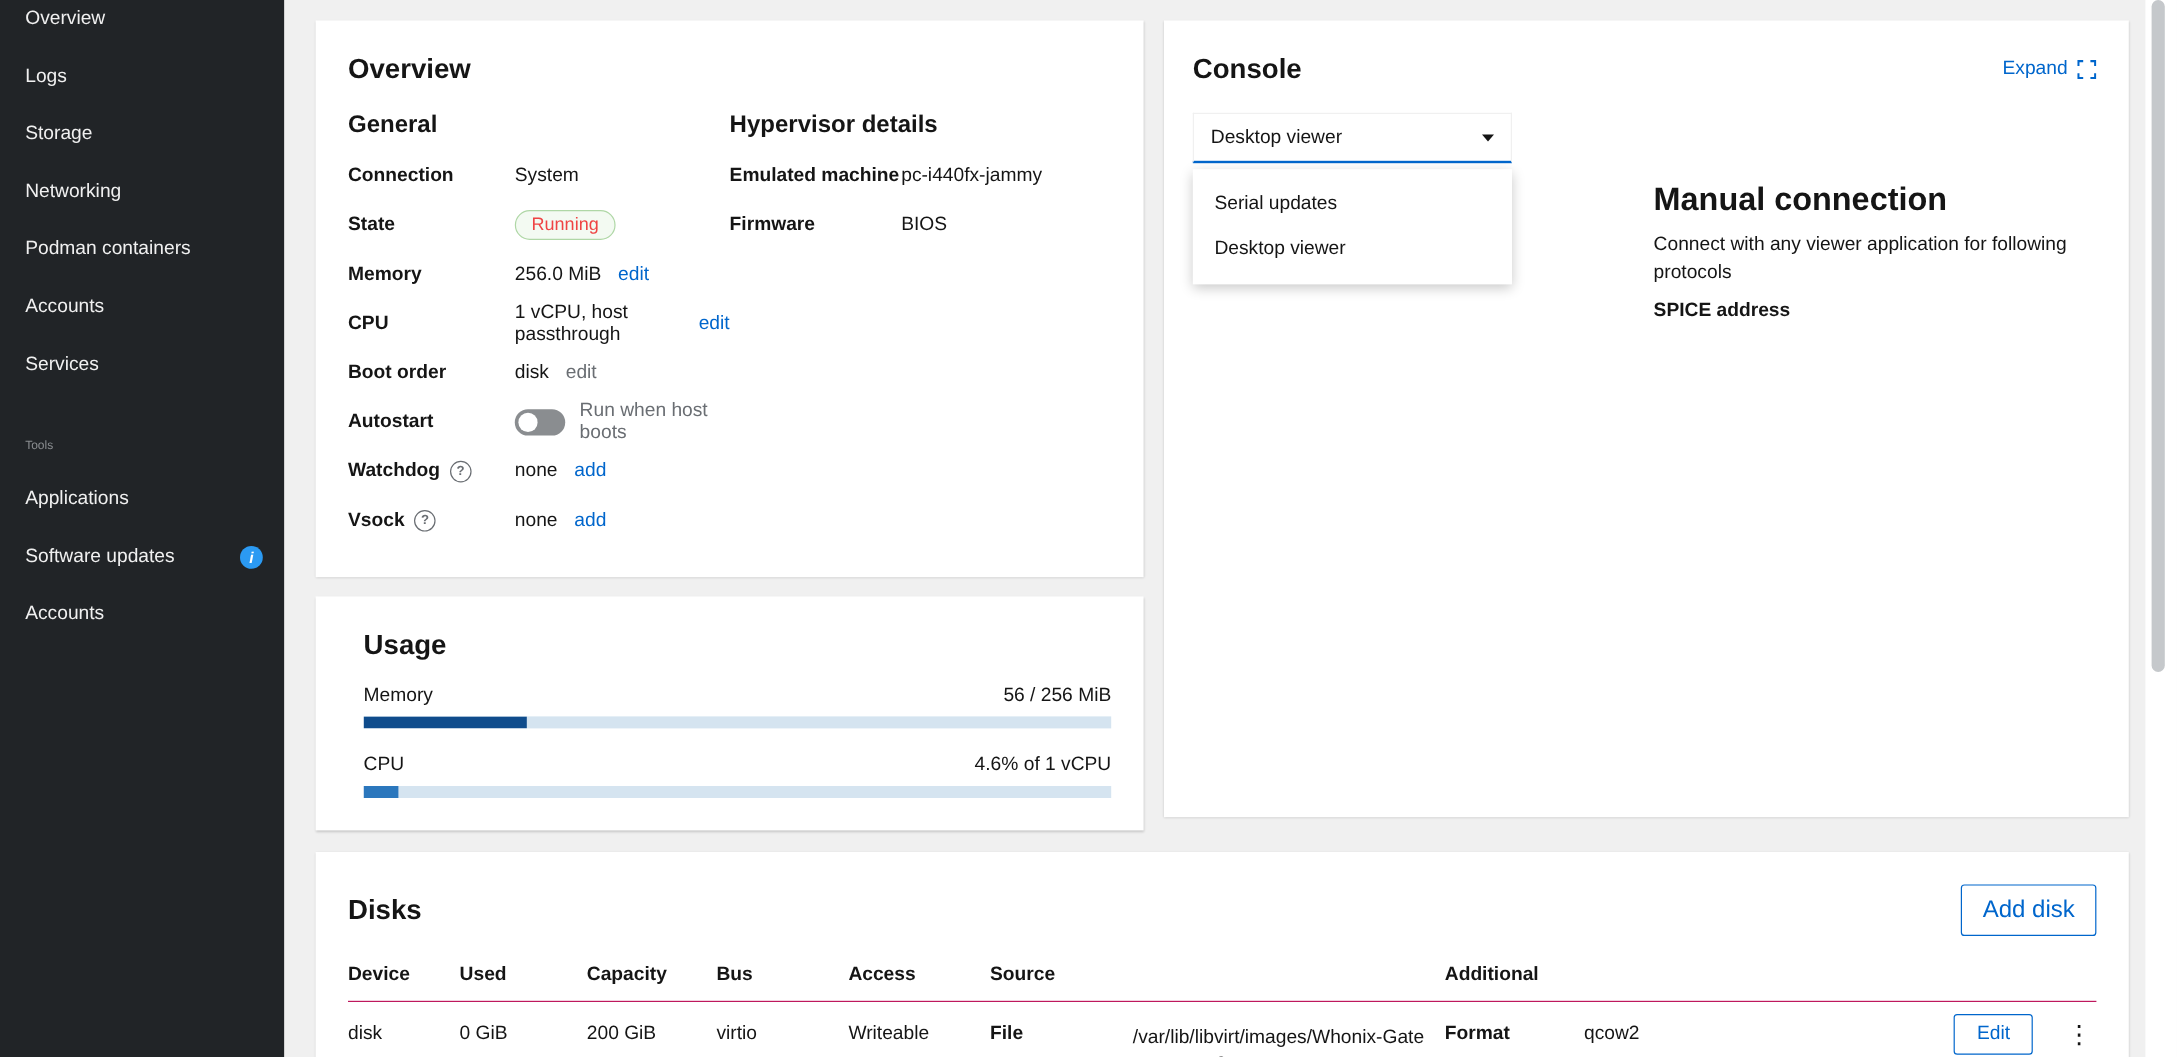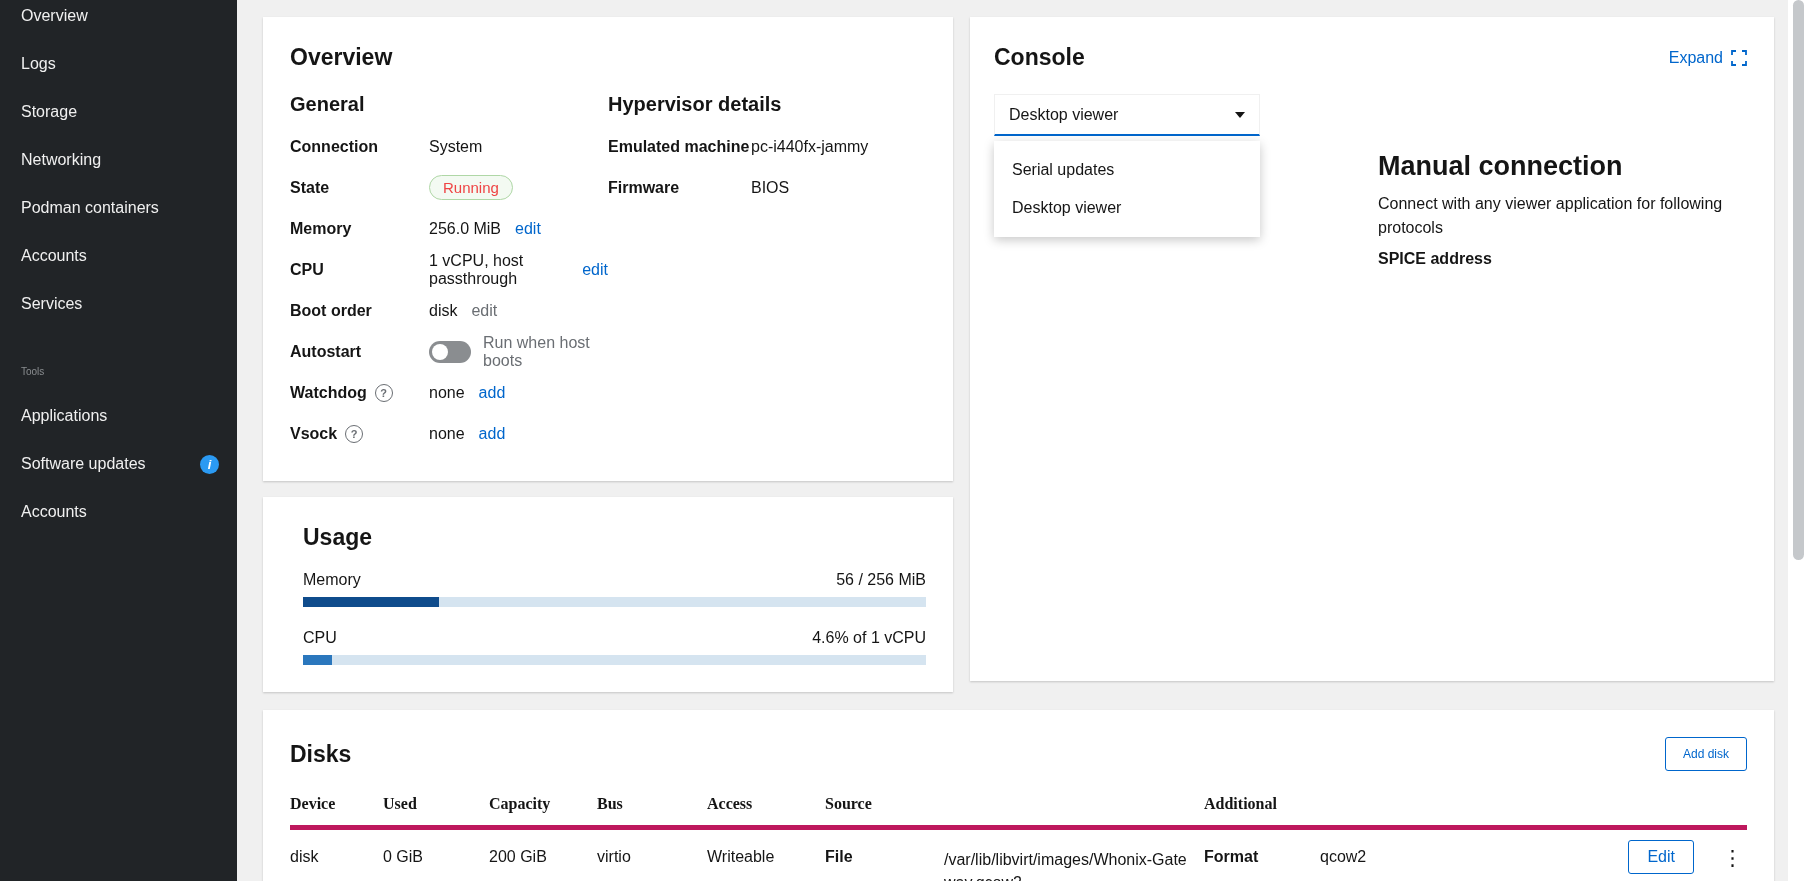--- a/index.html
+++ b/index.html
@@ -89,26 +89,26 @@
   .usage-row.second { margin-top:22px; }
   .bar { height:10px; background:#d5e4f0; margin-top:8px; overflow:hidden; }
   .bar-fill { height:100%; }
   .bar-fill.memory { background:#0f4c8c; }
   .bar-fill.cpu { background:#2b77bd; }
 
   
   .disks-card { margin-top:18px; height:280px; }
   .disks-header { display:flex; justify-content:space-between; align-items:center; }
   .btn-secondary {
-    background:#fff; border:1px solid #0066cc; color:#0066cc; font-size:12px;
+    background:#fff; border:1px solid #0066cc; color:#0066cc; font-size:20px;
     padding:9px 17px; border-radius:3px; cursor:pointer; font-family:inherit;
   }
   .disks-table { margin-top:16px; font-size:16px; }
   .thead, .trow { display:grid; grid-template-columns:93px 106px 108px 110px 118px 379px 1fr 140px; align-items:start; }
-  .thead { font-weight:700; padding:8px 0 12px; border-bottom:5px solid #be185d;font-family:Liberation Serif, serif; }
+  .thead { font-weight:700; padding:8px 0 12px; border-bottom:1px solid #be185d; }
   .trow { padding-top:18px; }
   .cell-source { display:flex; padding-right:16px; }
   .src-label { font-weight:700; width:119px; flex-shrink:0; }
   .src-path { word-break:break-all; line-height:1.45; }
   .cell-additional { display:flex; }
   .add-label { font-weight:700; width:116px; flex-shrink:0; }
   .actions { display:flex; align-items:center; justify-content:flex-end; gap:24px; margin-top:-8px; }
   .btn-edit { background:#fff; border:1px solid #0066cc; color:#0066cc; font-size:16px; padding:7px 18px; border-radius:3px; cursor:pointer; font-family:inherit; }
   .kebab { font-size:21px; color:#151515; cursor:pointer; line-height:1; padding:4px; }
 

